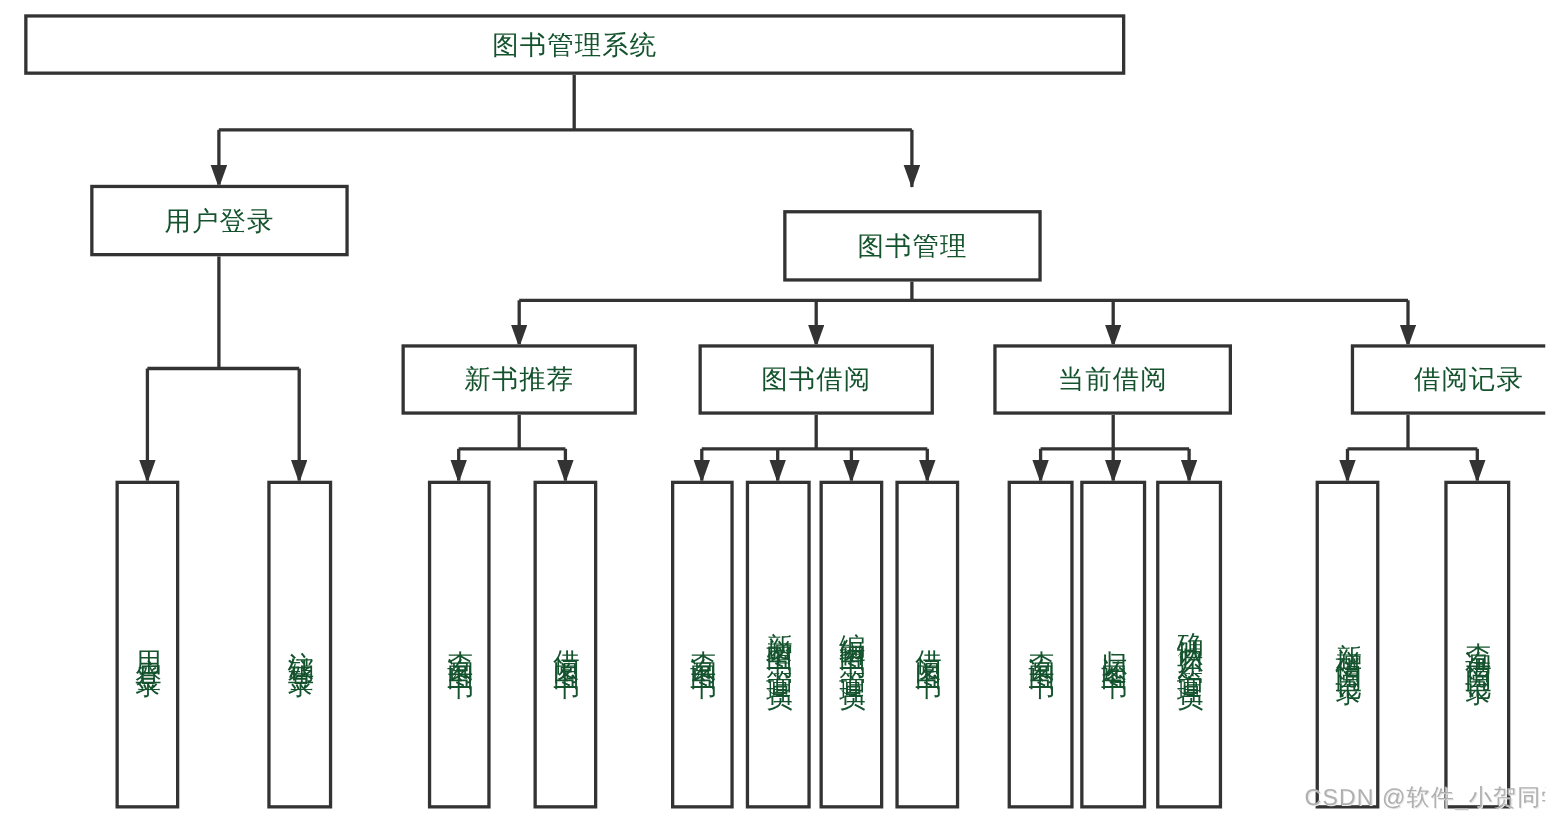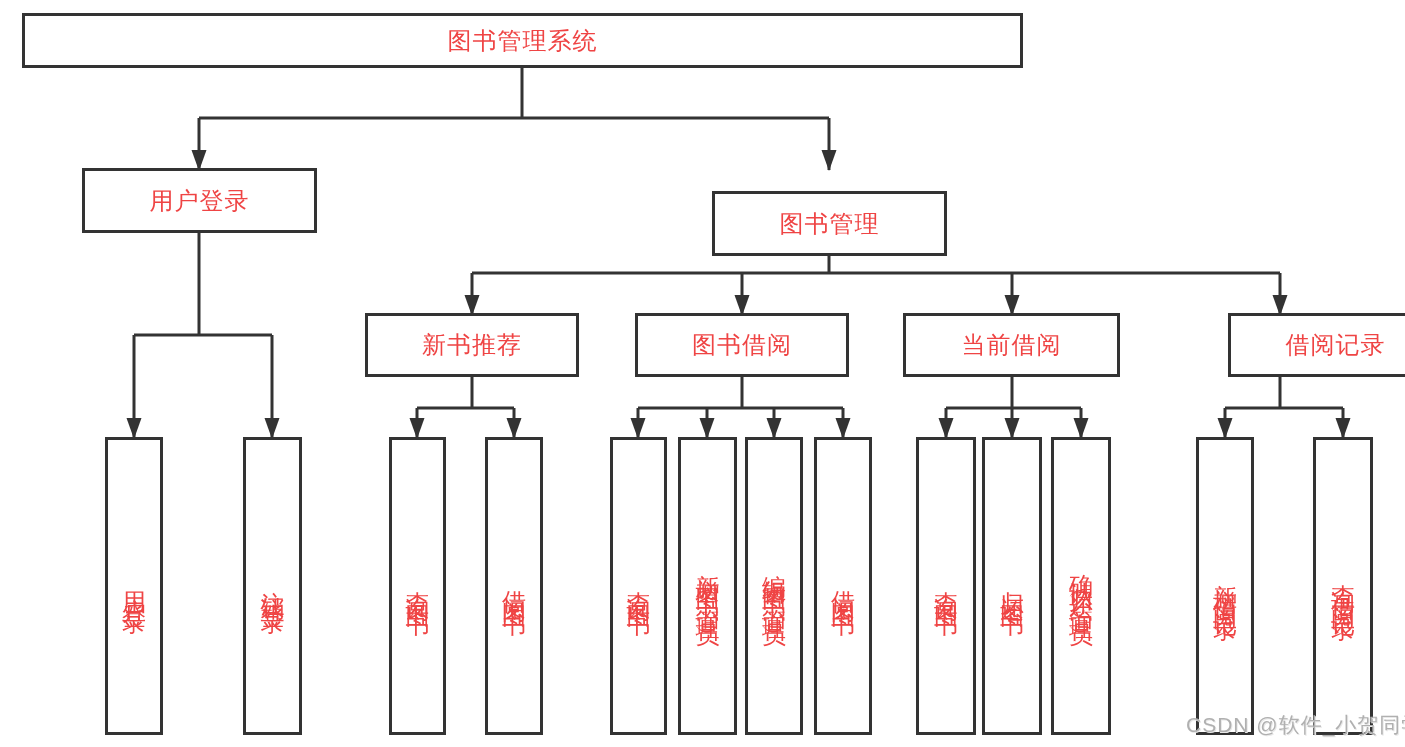--- a/index.html
+++ b/index.html
@@ -16,21 +16,21 @@
     left: 0; top: 0;
     width: 1405px;
     height: 747px;
     z-index: 1;
   }
   .node {
     position: absolute;
     box-sizing: border-box;
     background: #ffffff;
     border: 3px solid #333333;
-    color: #ef4444;
+    color: #14532d;
     display: flex;
     align-items: center;
     justify-content: center;
     z-index: 2;
   }
   .hlabel {
     font-size: 24px;
     letter-spacing: 1px;
     white-space: nowrap;
   }

